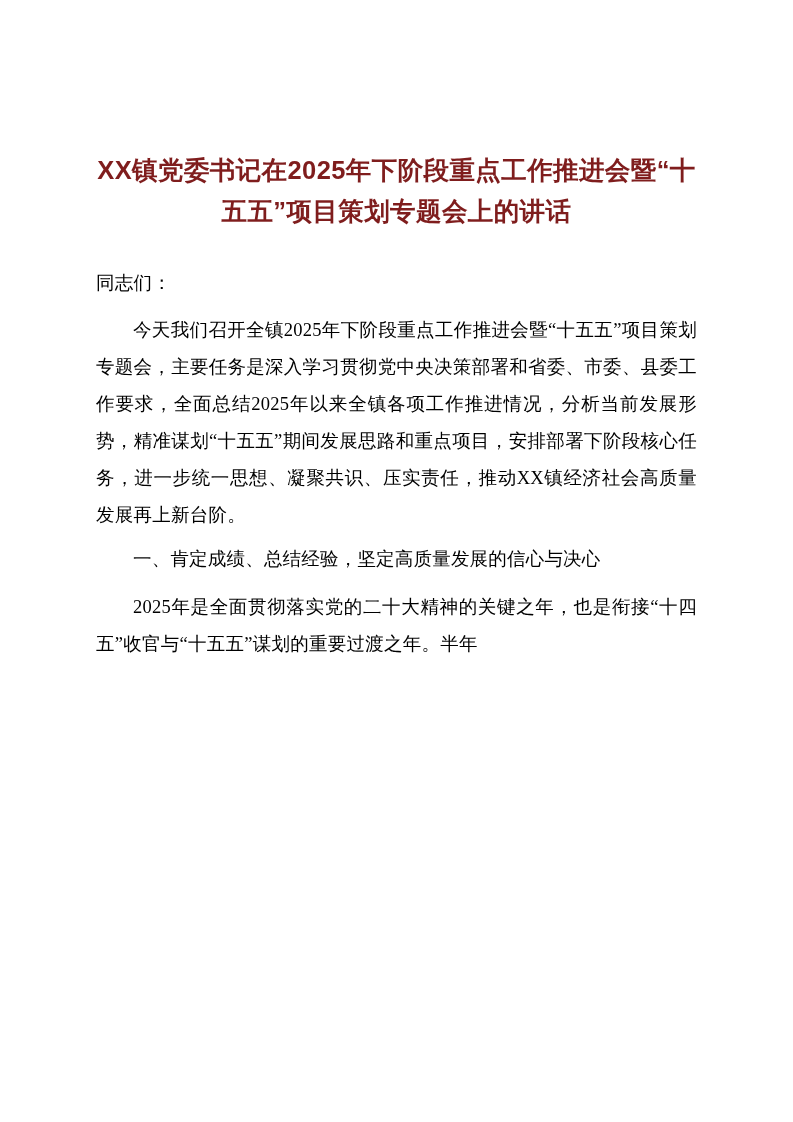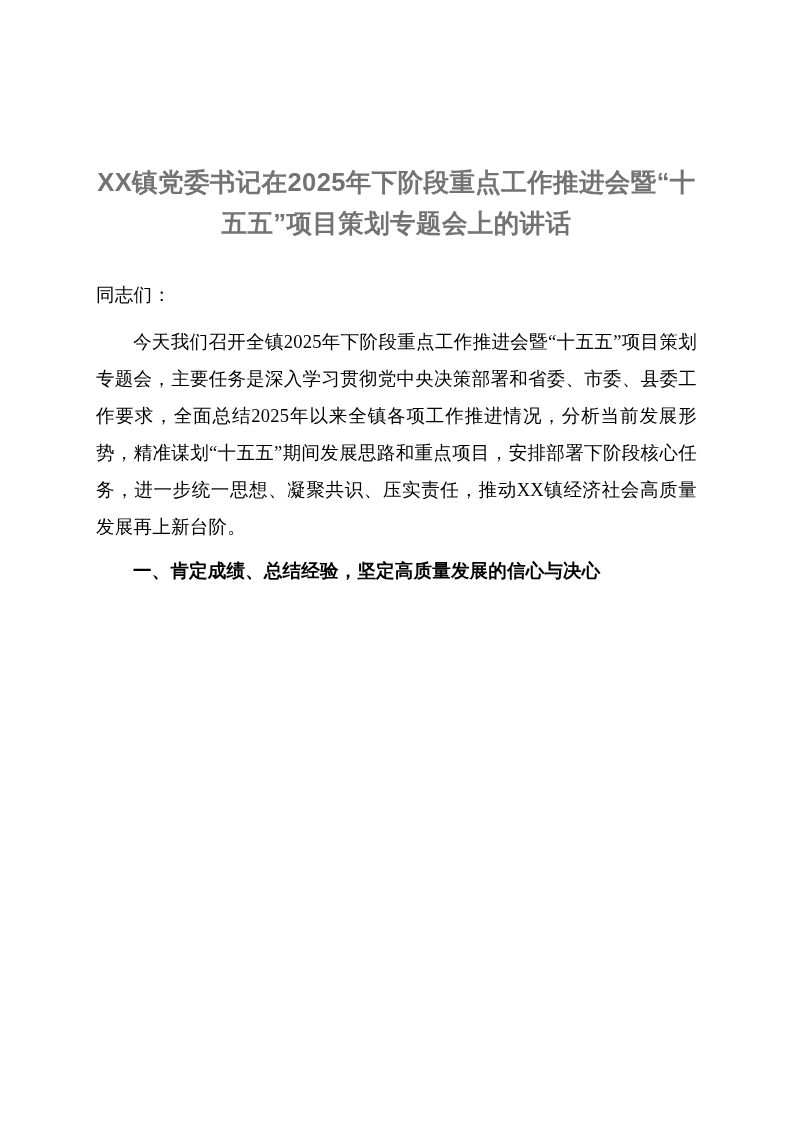--- a/index.html
+++ b/index.html
@@ -21,52 +21,53 @@
     padding: 150px 96px 60px 96px;
     background: #ffffff;
   }
   .doc-title {
     font-family: "Liberation Sans", "DejaVu Sans", sans-serif;
     font-weight: bold;
     font-size: 25.5px;
     line-height: 41px;
     text-align: center;
     letter-spacing: 0.4px;
-    margin: 12px 0 34px 0;
-    color: #737373;
+    margin: 0 0 34px 0;
+    color: #7f1d1d;
   }
   .salutation {
     font-size: 18.5px;
     line-height: 34px;
     margin: 18px 0 6px 0;
     text-align: justify;
     text-justify: inter-ideograph;
     letter-spacing: 0.3px;
   }
   .para {
     font-size: 18.5px;
     line-height: 37px;
     margin: 12px 0 2px 0;
     text-indent: 2em;
     text-align: justify;
     text-justify: inter-ideograph;
     letter-spacing: 0.25px;
   }
   .heading {
     font-family: "Liberation Sans", "DejaVu Sans", sans-serif;
-    font-weight: bold;
+    font-weight: normal;
     font-size: 18.5px;
     line-height: 37px;
     margin: 6px 0 2px 0;
     text-indent: 2em;
     text-align: justify;
     letter-spacing: 0.2px;
   }
 </style>
 </head>
 <body>
 
 <div class="page">
   <h1 class="doc-title">XX镇党委书记在2025年下阶段重点工作推进会暨“十五五”项目策划专题会上的讲话</h1>
   <p class="salutation">同志们：</p>
   <p class="para">今天我们召开全镇2025年下阶段重点工作推进会暨“十五五”项目策划专题会，主要任务是深入学习贯彻党中央决策部署和省委、市委、县委工作要求，全面总结2025年以来全镇各项工作推进情况，分析当前发展形势，精准谋划“十五五”期间发展思路和重点项目，安排部署下阶段核心任务，进一步统一思想、凝聚共识、压实责任，推动XX镇经济社会高质量发展再上新台阶。</p>
   <p class="heading">一、肯定成绩、总结经验，坚定高质量发展的信心与决心</p>
+  <p class="para">2025年是全面贯彻落实党的二十大精神的关键之年，也是衔接“十四五”收官与“十五五”谋划的重要过渡之年。半年</p>
 </div>
 
 </body></html>

